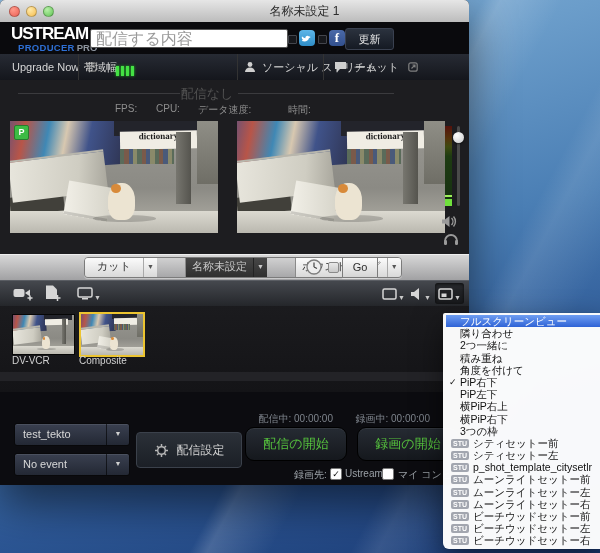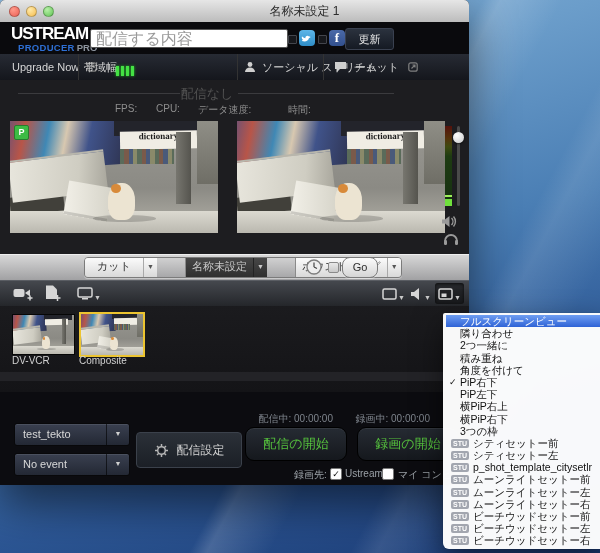--- a/index.html
+++ b/index.html
@@ -95,21 +95,21 @@
   .seg{display:flex;}
   .seg .lab{padding:0 6px;min-width:46px;text-align:center;line-height:17px;font-size:11px;color:#2e2e2e;
     background:linear-gradient(#fbfbfb,#d9d9d9);}
   .seg .arr{width:13px;text-align:center;line-height:17px;font-size:7px;color:#555;
     background:linear-gradient(#fbfbfb,#d9d9d9);border-left:1px solid #a9a9a9;}
   .seg.sel .lab,.seg.sel .arr{background:linear-gradient(#474747,#2f2f2f);color:#c9c9c9;border-left-color:#222;}
   .seg+.seg .lab{border-left:1px solid #8a8a8a;}
   .clockbtn{position:absolute;left:306px;top:5px;width:16px;height:16px;border-radius:50%;}
   .minibtn{position:absolute;left:328px;top:8px;width:9px;height:9px;border-radius:2px;border:1px solid #8a8a8a;
     background:linear-gradient(#e9e9e9,#c9c9c9);}
-  .gobtn{position:absolute;left:342px;top:3px;width:34px;height:19px;border:1px solid #7b7b7b;border-radius:8px;
+  .gobtn{position:absolute;left:342px;top:3px;width:34px;height:19px;border:1px solid #7b7b7b;border-radius:1px;
     background:linear-gradient(#fbfbfb,#d5d5d5);font-size:11px;color:#2e2e2e;text-align:center;line-height:18px;
     box-shadow:0 1px 0 rgba(255,255,255,.4);}
   
   .tools{position:absolute;left:0;top:280px;right:0;height:26px;background:linear-gradient(#45484e,#232529);
     border-top:1px solid #5a5d63;border-bottom:1px solid #000;}
   .toolbtn{position:absolute;top:2px;height:21px;display:flex;align-items:center;padding:0 3px;border-radius:3px;}
   .toolbtn .da{font-size:7px;color:#c9c9c9;margin-left:1px;margin-top:7px;}
   .toolbtn.pressed{background:rgba(0,0,0,.4);box-shadow:inset 0 1px 3px rgba(0,0,0,.7);}
   
   .bin{position:absolute;left:0;top:306px;right:0;height:86px;background:linear-gradient(#1b1b1e,#141417);

